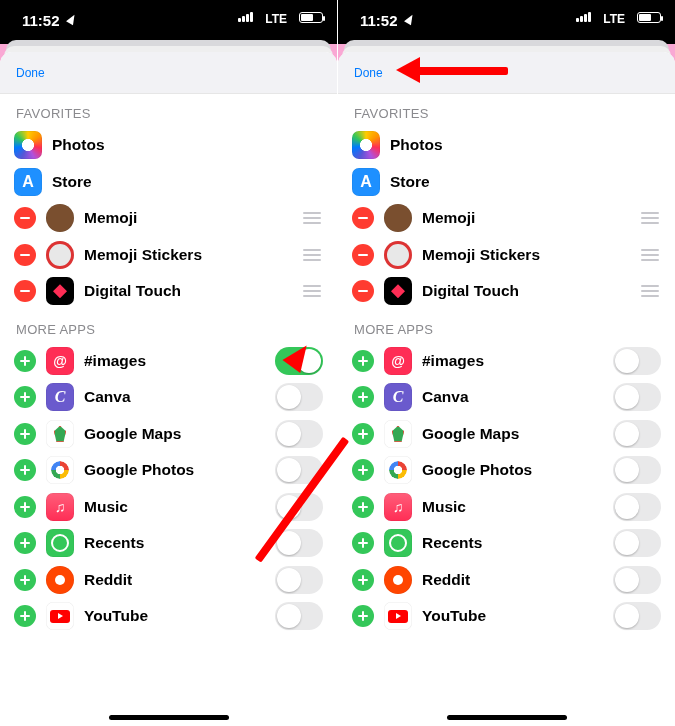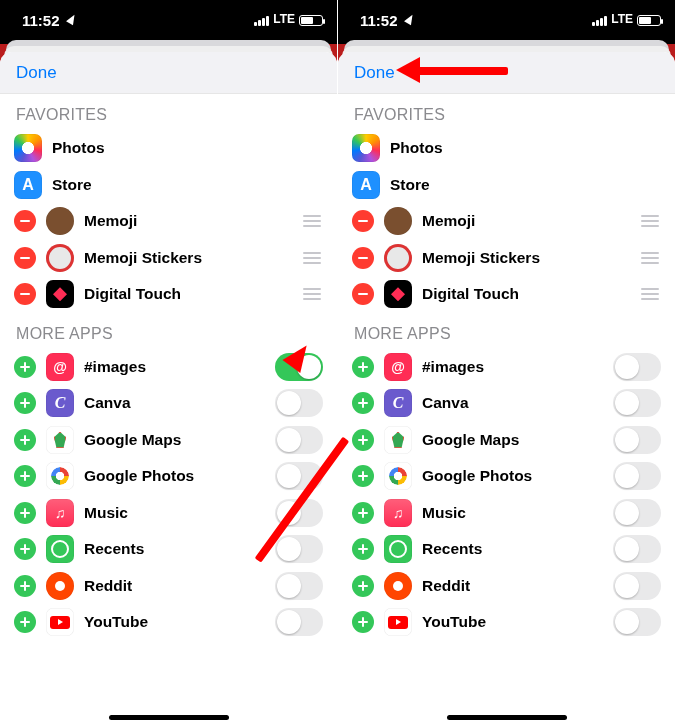--- a/index.html
+++ b/index.html
@@ -1,47 +1,47 @@
 <!DOCTYPE html>
 <html><head>
 <meta charset="utf-8">
 <style>
   * { box-sizing: border-box; margin: 0; padding: 0; }
   html, body { width: 675px; height: 726px; background: #fff; font-family: -apple-system, "Helvetica Neue", Arial, sans-serif; }
   .stage { position: relative; width: 675px; height: 726px; overflow: hidden; }
 
-  .phone { position: absolute; top: 0; width: 337px; height: 726px; background: #b91c1c; }
+  .phone { position: absolute; top: 0; width: 337px; height: 726px; background: #f9a8d4; }
   .phone.left  { left: 0; }
   .phone.right { left: 338px; width: 337px; }
 
   
   .status-bar { position: relative; height: 44px; background: #000; color: #fff; }
   .sb-time { position: absolute; left: 22px; top: 12px; font-size: 15px; font-weight: 600; }
   .loc-icon { display: inline-block; width: 0; height: 0; border-left: 4px solid transparent; border-right: 4px solid transparent; border-bottom: 10px solid #fff; transform: rotate(30deg); margin-left: 4px; vertical-align: 2px; }
-  .sb-right { position: absolute; right: 14px; top: 12px; font-size: 12px; display: flex; align-items: flex-end; gap: 4px; }
+  .sb-right { position: absolute; right: 14px; top: 12px; font-size: 12px; display: flex; align-items: flex-start; gap: 12px; }
   .sig { display: inline-flex; align-items: flex-end; gap: 1px; }
   .sig i { display: block; width: 3px; background: #fff; border-radius: 1px; }
   .sig i:nth-child(1){height:4px} .sig i:nth-child(2){height:6px} .sig i:nth-child(3){height:8px} .sig i:nth-child(4){height:10px}
   .net { font-size: 12px; font-weight: 600; }
   .batt { position: relative; width: 24px; height: 11px; border: 1px solid #fff; border-radius: 3px; }
   .batt::after { content:""; position:absolute; right:-3px; top:3px; width:2px; height:5px; background:#fff; border-radius:1px; }
   .batt i { position:absolute; left:1px; top:1px; height:7px; width:12px; background:#fff; border-radius:1px; }
 
   
   .card-back1 { position:absolute; left:6px; right:6px; top:40px; height:10px; background:#d9d9dc; border-radius:10px 10px 0 0; }
   .card-back2 { position:absolute; left:4px; right:4px; top:46px; height:10px; background:#efefef; border-radius:10px 10px 0 0; }
 
   .sheet { position:absolute; left:0; right:0; top:52px; bottom:0; background:#fff; border-radius:12px 12px 0 0; overflow:hidden; }
 
   .nav { height:42px; display:flex; align-items:center; padding:0 16px; border-bottom:1px solid #e6e6e6; background:#f2f2f5; }
-  .done { font-size:17px; color:#007aff; font-weight:400; }
+  .done { font-size:12px; color:#007aff; font-weight:400; }
 
   .content { position:absolute; left:0; right:0; top:42px; bottom:0; overflow:hidden; background:#fff; }
 
-  .section-hdr { font-size:16px; font-weight:400; color:#8a8a8e; letter-spacing:0.3px; padding:12px 16px 6px; }
+  .section-hdr { font-size:13px; font-weight:400; color:#8a8a8e; letter-spacing:0.3px; padding:12px 16px 6px; }
 
   .row { display:flex; align-items:center; height:36.5px; padding:0 14px; position:relative; }
   .row .lbl { font-size:15.5px; color:#000; font-weight:700; }
 
   .circ { width:22px; height:22px; border-radius:50%; display:flex; align-items:center; justify-content:center; flex:0 0 22px; margin-right:10px; }
   .circ.remove { background:#ff3b30; }
   .circ.remove::before { content:""; width:10px; height:2px; background:#fff; border-radius:1px; }
   .circ.add { background:#34c759; }
   .circ.add::before { content:""; position:absolute; width:10px; height:2px; background:#fff; border-radius:1px; }
   .circ.add::after  { content:""; position:absolute; width:2px; height:10px; background:#fff; border-radius:1px; }

